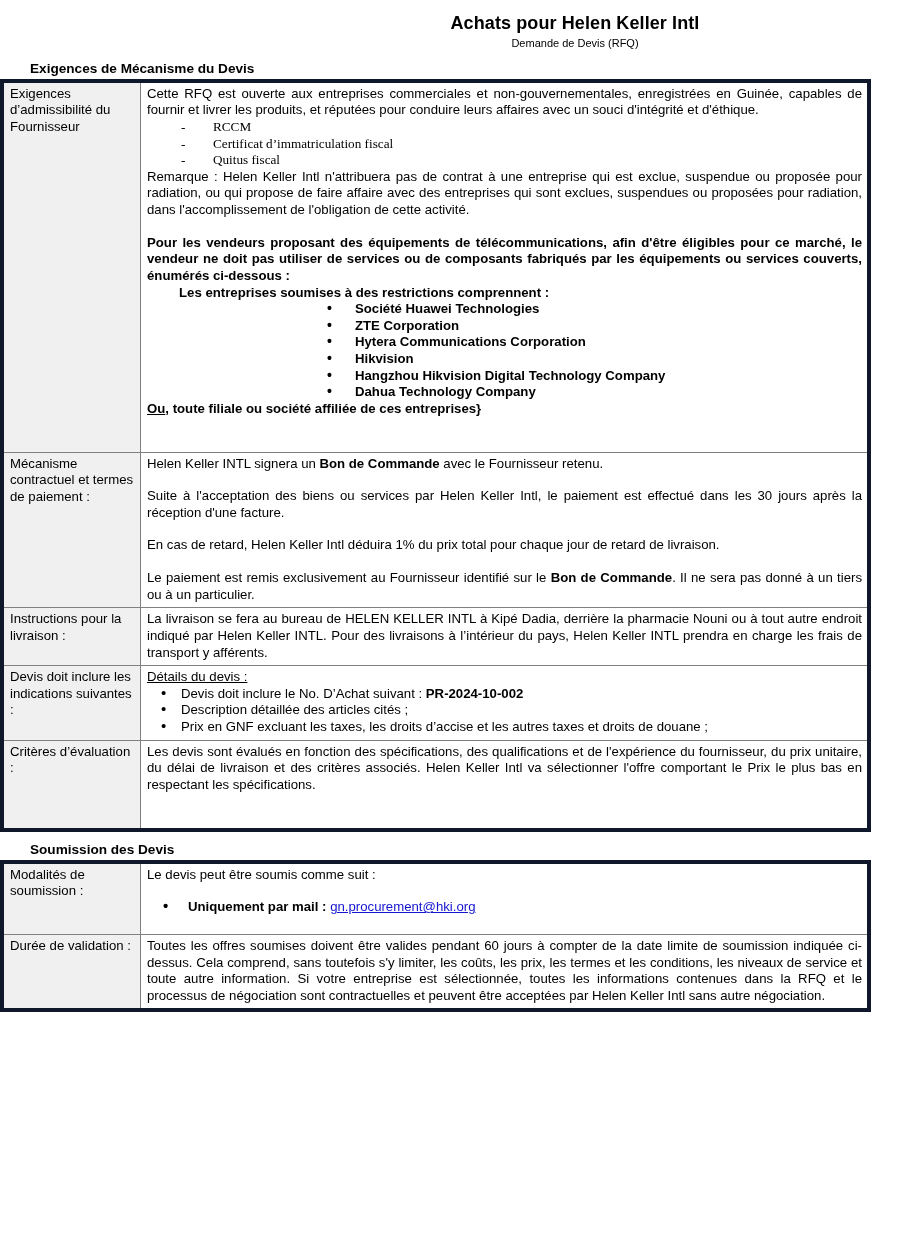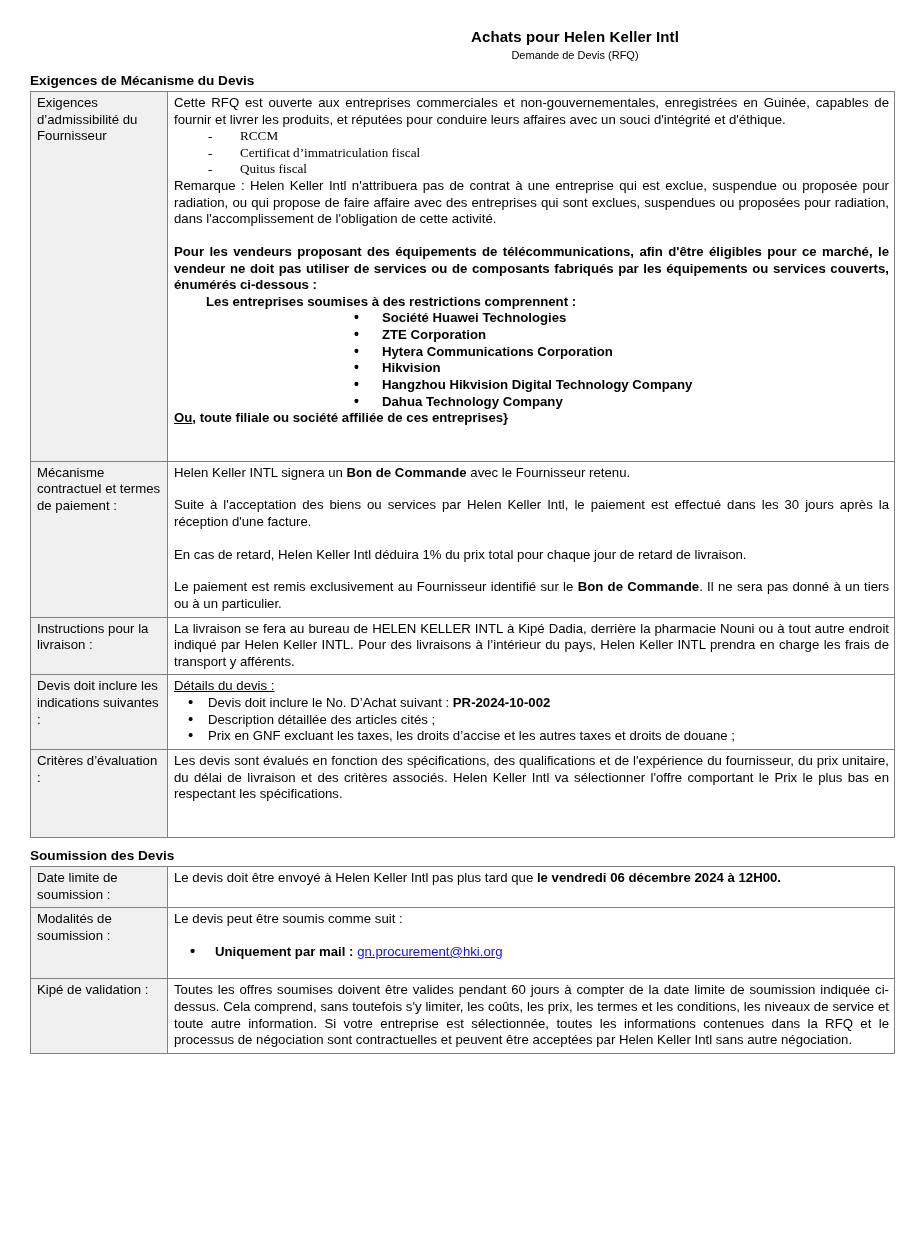--- a/index.html
+++ b/index.html
@@ -25,48 +25,46 @@
   }
 
   
   .doc-header {
     width: 860px;
     margin: 0 auto;
     padding-top: 12px;
     text-align: center;
   }
   .doc-header .title-main {
-    font-size: 15px;
+    font-size: 18px;
     font-weight: bold;
     letter-spacing: 0.1px;
     margin-left: 250px;
-    margin-top: 16px;
   }
   .doc-header .title-sub {
     font-size: 11px;
     font-weight: normal;
     margin-top: 2px;
     margin-left: 250px;
   }
 
   
   .section-heading {
     font-size: 13.6px;
     font-weight: bold;
     margin: 0 0 2px 30px;
     padding-top: 9px;
   }
 
   
   table.doc-table {
     border-collapse: collapse;
     width: 854px;
-    margin-left: 30px;
     table-layout: fixed;
-    border: 1px solid #0f172a;
+    border: 4px solid #0f172a;
   }
   table.doc-table td {
     border: 1px solid #808080;
     vertical-align: top;
     padding: 3px 5px 4px 6px;
     font-size: 13.2px;
     line-height: 1.26;
   }
   td.label-cell {
     width: 125px;
@@ -259,42 +257,35 @@
         </td>
       </tr>
     </tbody>
   </table>
 
   <div class="section-heading">Soumission des Devis</div>
 
   <table class="doc-table">
     <tbody>
 
-      <tr>
-        <td class="label-cell">Date limite de soumission :</td>
-        <td class="content-cell">
-          <p class="para"><span>Le devis doit être envoyé à Helen Keller Intl pas plus tard que </span><span class="b">le vendredi 06 décembre 2024 à 12H00.</span></p>
-          <div class="spacer-line-sm"></div>
-        </td>
-      </tr>
 
       <tr>
         <td class="label-cell">Modalités de soumission :</td>
         <td class="content-cell">
           <p class="para">Le devis peut être soumis comme suit :</p>
           <div class="spacer-line"></div>
           <ul class="bullet-mail">
             <li><span>Uniquement par mail : </span><a class="maillink" href="#">gn.procurement@hki.org</a></li>
           </ul>
           <div class="spacer-line-sm"></div>
         </td>
       </tr>
 
       <tr>
-        <td class="label-cell">Kipé de validation :</td>
+        <td class="label-cell">Durée de validation :</td>
         <td class="content-cell">
           <p class="para">Toutes les offres soumises doivent être valides pendant 60 jours à compter de la date limite de soumission indiquée ci-dessus. Cela comprend, sans toutefois s'y limiter, les coûts, les prix, les termes et les conditions, les niveaux de service et toute autre information. Si votre entreprise est sélectionnée, toutes les informations contenues dans la RFQ et le processus de négociation sont contractuelles et peuvent être acceptées par Helen Keller Intl sans autre négociation.</p>
         </td>
       </tr>
     </tbody>
   </table>
 
 </div>
 
 </body></html>

